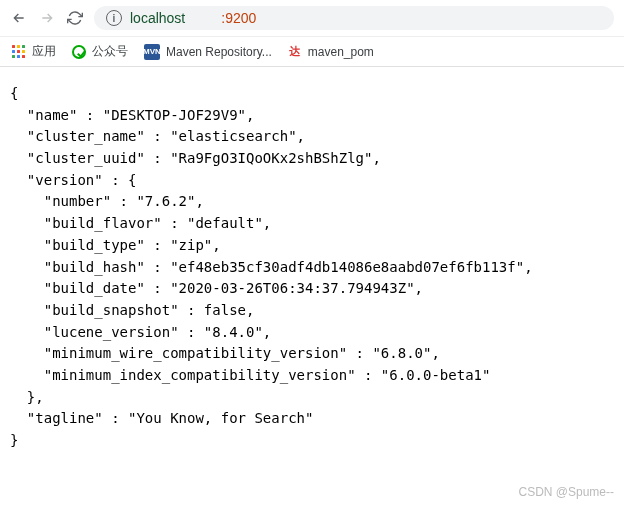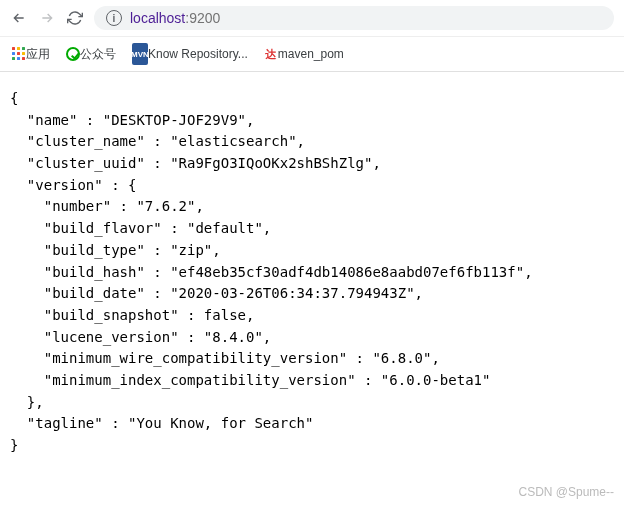--- a/index.html
+++ b/index.html
@@ -3,33 +3,33 @@
 <meta charset="utf-8">
 <style>
   * { box-sizing: border-box; margin: 0; padding: 0; }
   body { font-family: -apple-system, BlinkMacSystemFont, "Segoe UI", Arial, sans-serif; background: #fff; width: 624px; height: 505px; overflow: hidden; }
   .nav-row { display: flex; align-items: center; padding: 6px 10px; gap: 10px; border-bottom: 1px solid #eee; }
   .nav-icon { width: 18px; height: 18px; display: flex; align-items: center; justify-content: center; color: #5f6368; cursor: pointer; }
   .nav-icon svg { width: 16px; height: 16px; }
   .address-bar { flex: 1; display: flex; align-items: center; background: #f1f3f4; border-radius: 14px; padding: 4px 12px; gap: 8px; }
   .site-info { width: 16px; height: 16px; border: 1.5px solid #5f6368; border-radius: 50%; display: flex; align-items: center; justify-content: center; font-size: 10px; color: #5f6368; font-weight: bold; }
   .url-text { font-size: 14px; color: #202124; }
-  .url-host { color: #4c1d95; }
-  .url-port { color: #737373; }
+  .url-host { color: #14532d; }
+  .url-port { color: #c2410c; padding-left: 36px; }
   .bookmarks-row { display: flex; align-items: center; padding: 6px 12px; gap: 16px; border-bottom: 1px solid #e0e0e0; font-size: 12px; color: #3c4043; }
-  .bm-item { display: flex; align-items: center; gap: 0; cursor: pointer; }
+  .bm-item { display: flex; align-items: center; gap: 6px; cursor: pointer; }
   .apps-icon { width: 14px; height: 14px; display: grid; grid-template-columns: repeat(3, 3px); grid-template-rows: repeat(3, 3px); gap: 2px; }
   .apps-icon span { background: #ea4335; border-radius: 0.5px; }
   .apps-icon span:nth-child(2){ background:#fbbc04;} .apps-icon span:nth-child(3){background:#34a853;}
   .apps-icon span:nth-child(4){ background:#4285f4;} .apps-icon span:nth-child(5){background:#ea4335;}
   .apps-icon span:nth-child(6){ background:#fbbc04;} .apps-icon span:nth-child(7){background:#34a853;}
   .apps-icon span:nth-child(8){ background:#4285f4;} .apps-icon span:nth-child(9){background:#ea4335;}
   .fav-green { width: 14px; height: 14px; border: 2px solid #0a0; border-radius: 50%; position:relative;}
   .fav-green::after{content:"";position:absolute;top:2px;left:5px;width:3px;height:6px;border-right:2px solid #0a0;border-bottom:2px solid #0a0;transform:rotate(40deg);}
-  .fav-mvn { width: 16px; height: 22px; background: #2b5797; color: #fff; font-size: 8px; font-weight: bold; display: flex; align-items: center; justify-content: center; border-radius: 2px; }
+  .fav-mvn { width: 16px; height: 16px; background: #2b5797; color: #fff; font-size: 8px; font-weight: bold; display: flex; align-items: center; justify-content: center; border-radius: 2px; }
   .fav-folder { width: 14px; height: 11px; background: #5f6368; border-radius: 1px; position: relative; }
   .fav-folder::before { content:""; position:absolute; top:-3px; left:0; width:6px; height:3px; background:#5f6368; border-radius:1px 1px 0 0;}
   .fav-da { width:14px;height:14px;font-size:11px;color:#d33;font-weight:bold;display:flex;align-items:center;justify-content:center;}
   .content { padding: 16px 10px; font-family: Consolas, Monaco, monospace; font-size: 14px; line-height: 1.55; white-space: pre; color: #000; }
   .watermark { position: absolute; bottom: 6px; right: 10px; font-size: 12px; color: #bbb; }
 </style>
 </head>
 <body>
 
 <div class="nav-row">
@@ -71,21 +71,21 @@
         <span></span>
       </div>
     <span>应用</span>
   </div>
   <div class="bm-item">
     <div class="fav-green"></div>
     <span>公众号</span>
   </div>
   <div class="bm-item">
     <div class="fav-mvn">MVN</div>
-    <span>Know Repository...</span>
+    <span>Maven Repository...</span>
   </div>
   <div class="bm-item">
     <div class="fav-da">达</div>
     <span>maven_pom</span>
   </div>
 </div>
 
 <div class="content"><span>{</span>
 <span>  "name" : "DESKTOP-JOF29V9",</span>
 <span>  "cluster_name" : "elasticsearch",</span>

